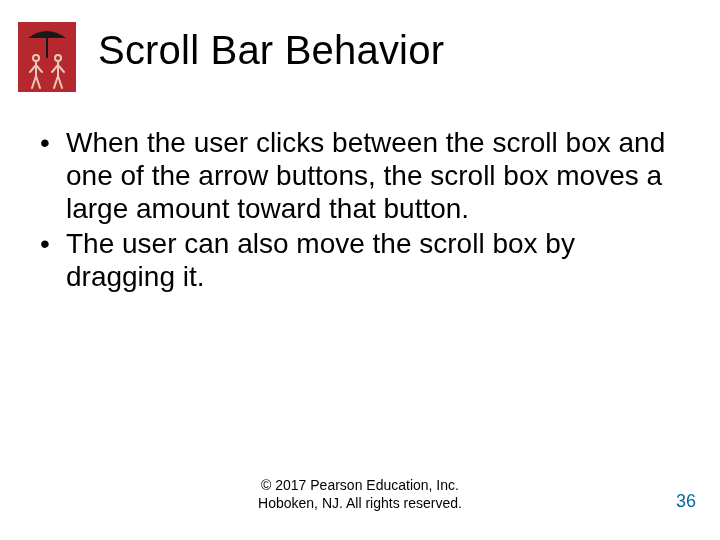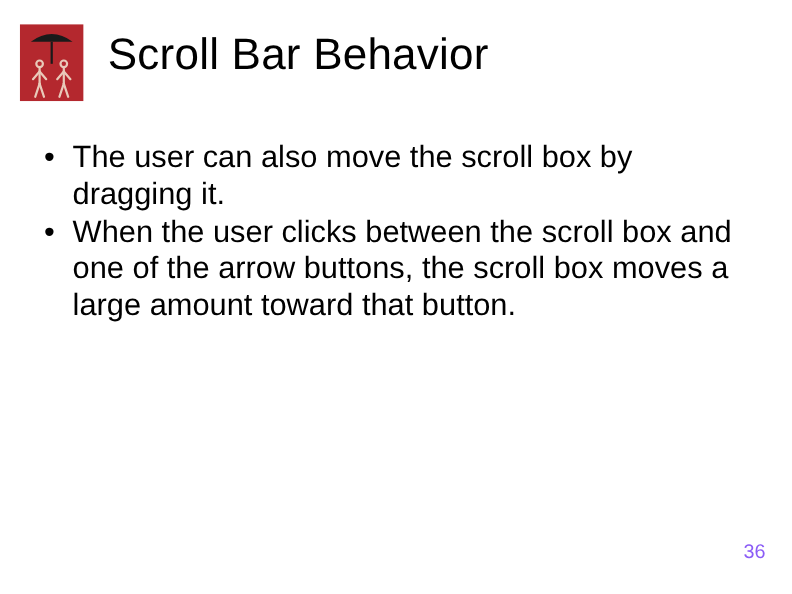--- a/index.html
+++ b/index.html
@@ -66,21 +66,21 @@
     bottom: 28px;
     text-align: center;
     font-size: 14px;
     line-height: 1.25;
   }
   .page-number {
     position: absolute;
     right: 24px;
     bottom: 28px;
     font-size: 18px;
-    color: #8b5cf6;
+    color: #0369a1;
   }
 </style>
 </head>
 <body>
 
 <div class="slide">
 
   <div class="logo">
     <svg viewBox="0 0 58 70" width="58" height="70">
       <rect x="0" y="0" width="58" height="70" fill="#b4282e"></rect>
@@ -102,21 +102,25 @@
         <path d="M40 43 L34 50"></path>
         <path d="M40 43 L46 50"></path>
       </g>
     </svg>
   </div>
 
   <div class="title">Scroll Bar Behavior</div>
 
   <div class="body">
     <ul class="bullets">
+      <li>When the user clicks between the scroll box and one of the arrow buttons, the scroll box moves a large amount toward that button.</li>
       <li>The user can also move the scroll box by dragging it.</li>
-      <li>When the user clicks between the scroll box and one of the arrow buttons, the scroll box moves a large amount toward that button.</li>
     </ul>
   </div>
 
+  <div class="copyright">
+    <div>© 2017 Pearson Education, Inc.</div>
+    <div>Hoboken, NJ. All rights reserved.</div>
+  </div>
 
   <div class="page-number">36</div>
 
 </div>
 
 </body></html>

